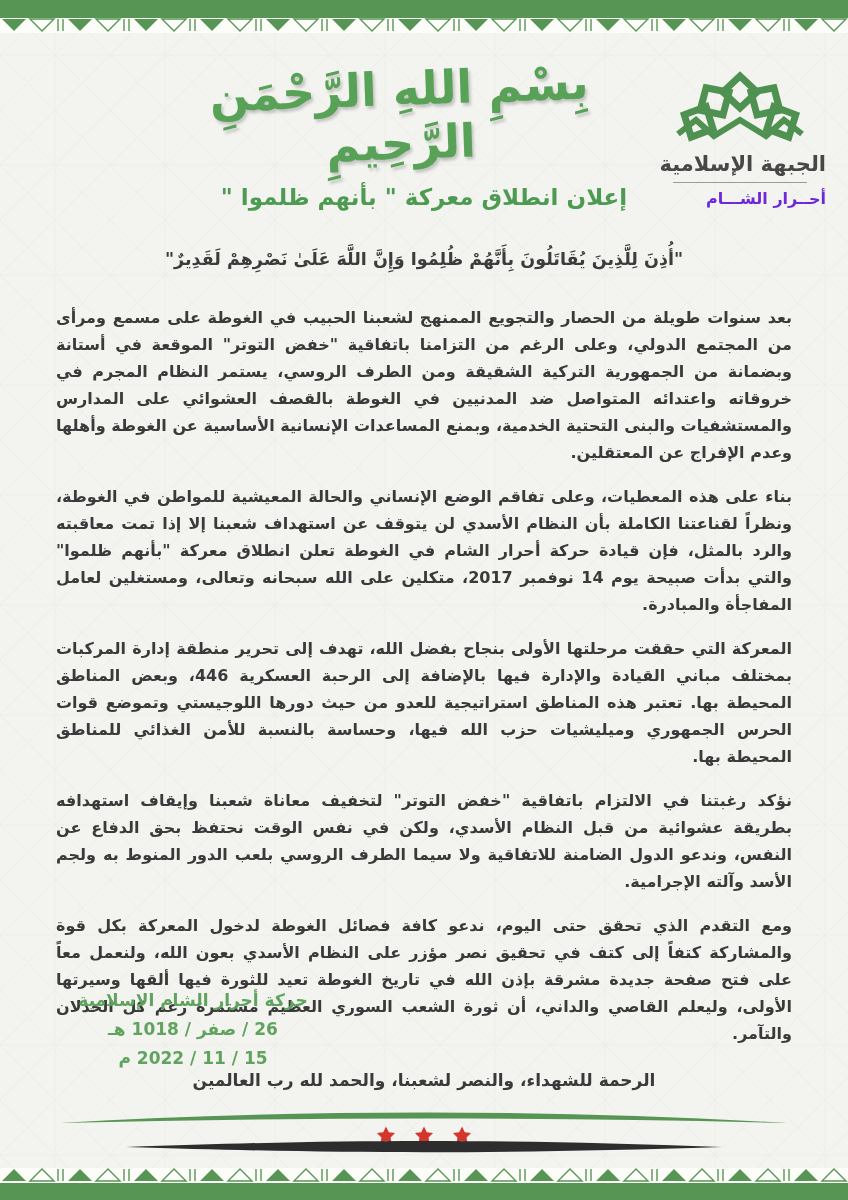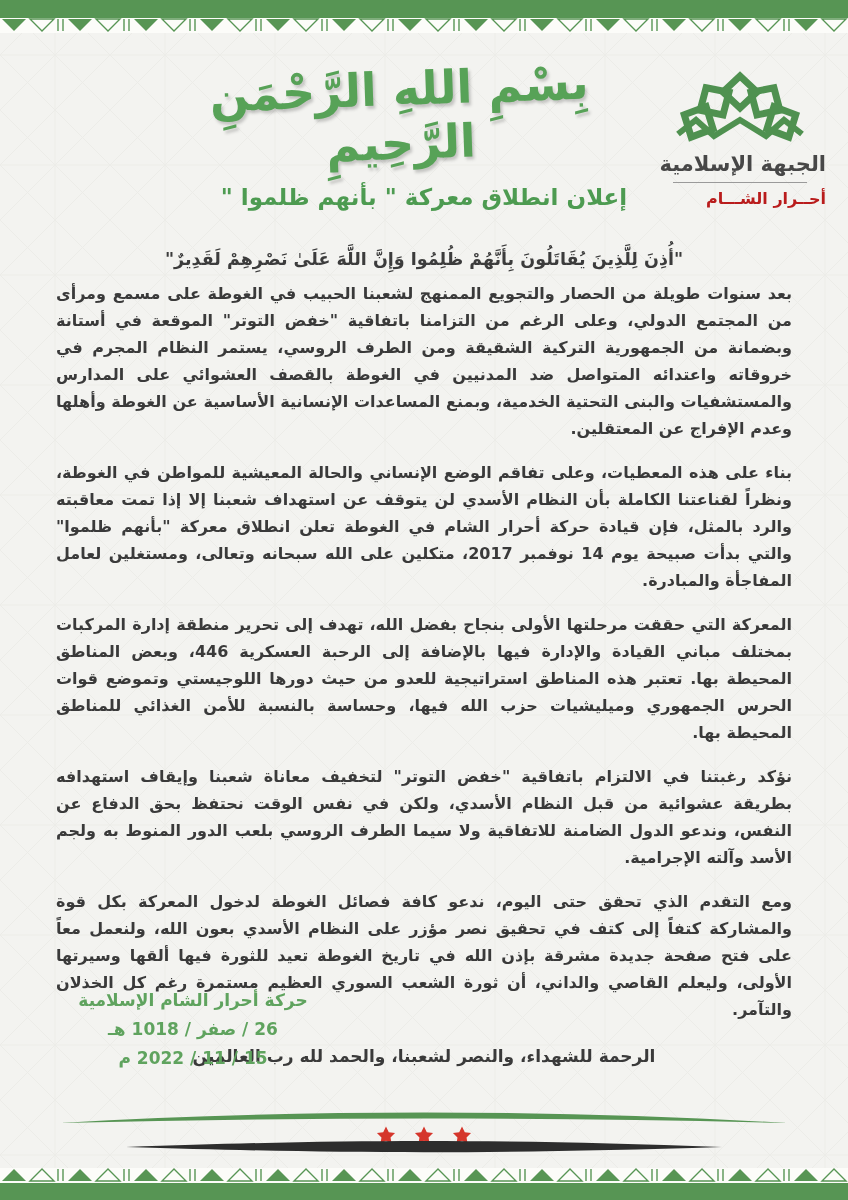--- a/index.html
+++ b/index.html
@@ -17,31 +17,31 @@
   .bismillah{
     left:150px;top:62px;width:500px;text-align:center;
     font-size:46px;font-weight:bold;color:#57a257;
     transform:rotate(-2deg);
     text-shadow:2px 3px 3px rgba(60,60,60,.25);
   }
   .logo{right:22px;top:50px;width:172px;text-align:right;}
   .logo-emblem{display:block;margin:0 auto;}
   .logo-name{font-size:21px;font-weight:bold;color:#474747;margin-top:2px;}
   .logo-divider{border:none;border-top:1.5px solid #9a9a9a;width:78%;margin:6px auto 6px;}
-  .logo-sub{font-size:16px;font-weight:bold;color:#b91c1c;}
+  .logo-sub{font-size:16px;font-weight:bold;color:#6d28d9;}
   .title{
     left:0;top:184px;width:848px;margin:0;text-align:center;
     font-size:23px;font-weight:bold;color:#4d9b51;
   }
   .verse{
     left:0;top:249px;width:848px;text-align:center;
     font-size:17.5px;font-weight:bold;color:#3c3c3c;
   }
   .content{
-    left:56px;top:280px;width:736px;
+    left:56px;top:304px;width:736px;
     font-size:16px;line-height:27px;font-weight:700;color:#3a3a3a;
     text-align:justify;
   }
   .content p{margin:0 0 17px 0;}
   .closing{text-align:center !important;margin-top:20px !important;font-size:17px;}
   .signature{
     left:58px;top:986px;width:270px;text-align:center;
     color:#5fa35e;font-weight:700;font-size:17px;line-height:29px;
   }
   .flag-divider{left:54px;top:1106px;}

